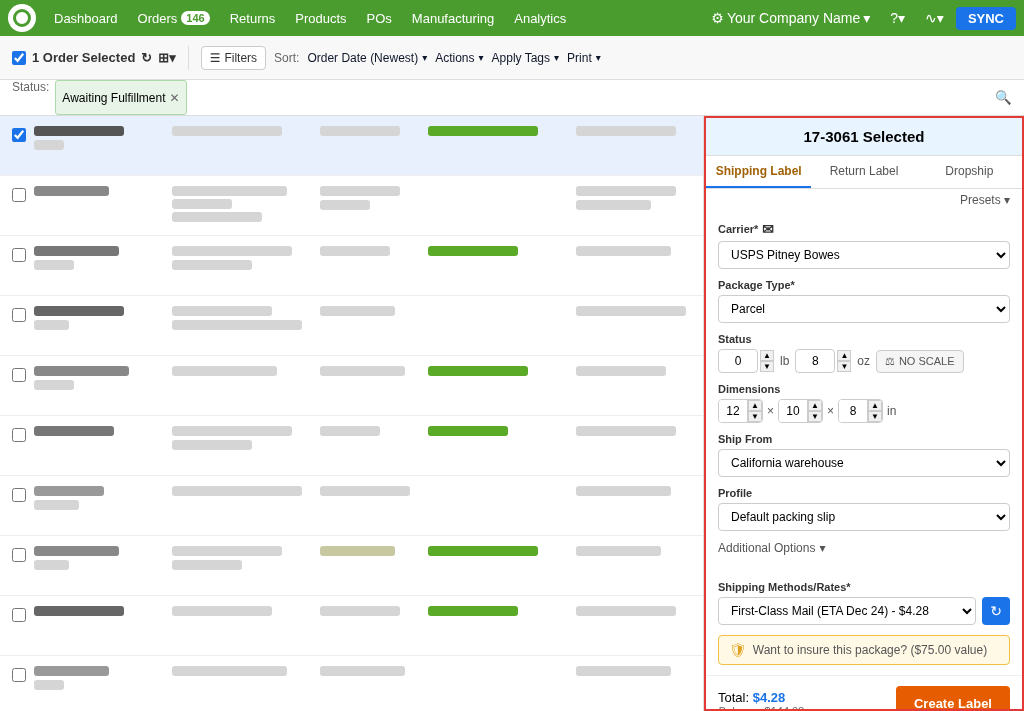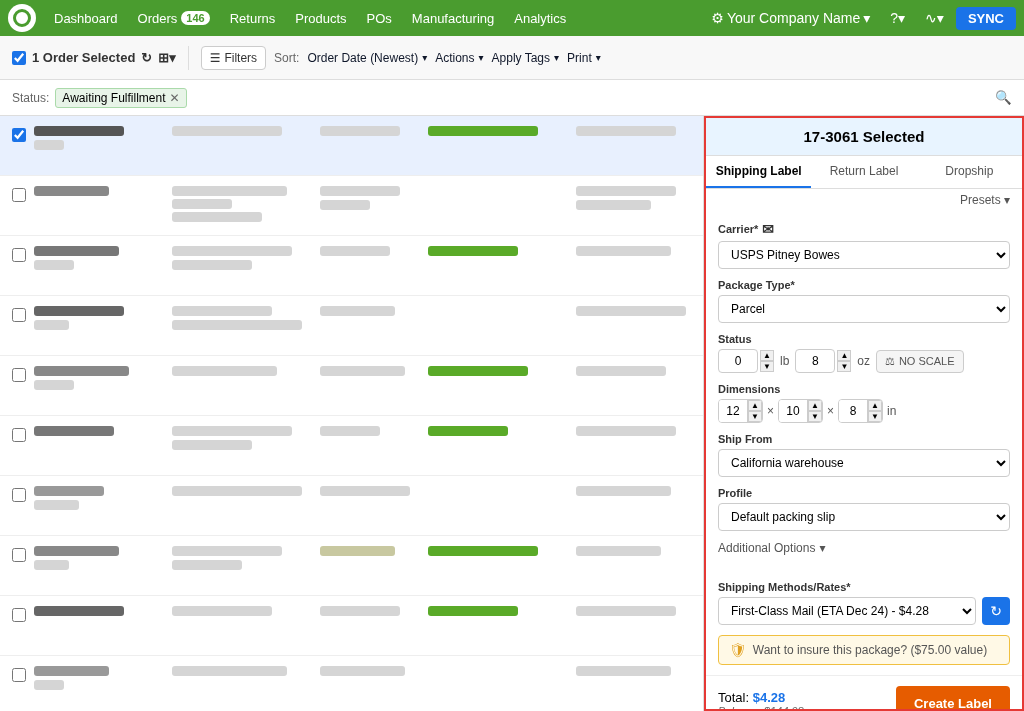--- a/index.html
+++ b/index.html
@@ -105,21 +105,20 @@
       color: #0f172a;
     }
     .caret { font-size: 10px; }
 
     
     .filter-bar {
       background: white;
       border-bottom: 1px solid #ddd;
       height: 36px;
       display: flex;
-      align-items: center;
       padding: 0 12px;
       gap: 6px;
     }
     .filter-label { color: #666; font-size: 12px; }
     .filter-tag {
       background: #e8f4e8;
       border: 1px solid #aadaaa;
       border-radius: 3px;
       padding: 2px 6px;
       font-size: 12px;
@@ -197,21 +196,21 @@
     .panel-tab {
       flex: 1;
       padding: 8px;
       text-align: center;
       font-size: 12px;
       cursor: pointer;
       color: #555;
       border-bottom: 2px solid transparent;
     }
     .panel-tab.active {
-      color: #000000;
+      color: #a16207;
       border-bottom: 2px solid #1a73e8;
       font-weight: 600;
     }
     .panel-presets {
       text-align: right;
       padding: 4px 12px;
       font-size: 12px;
       color: #555;
       cursor: pointer;
     }

